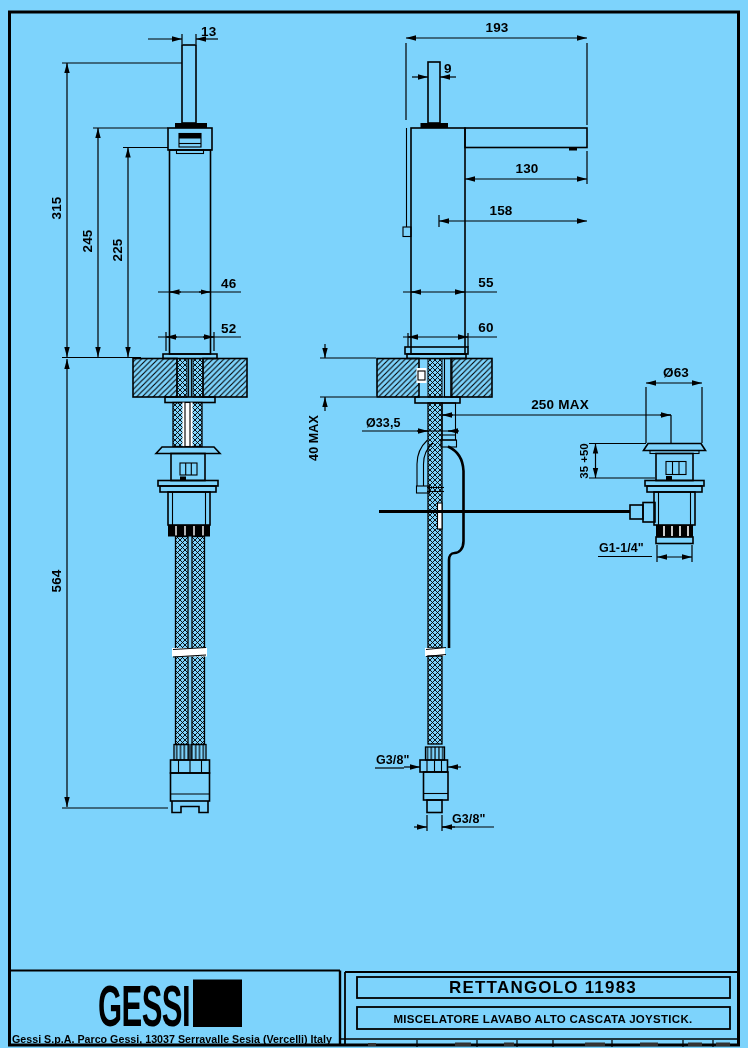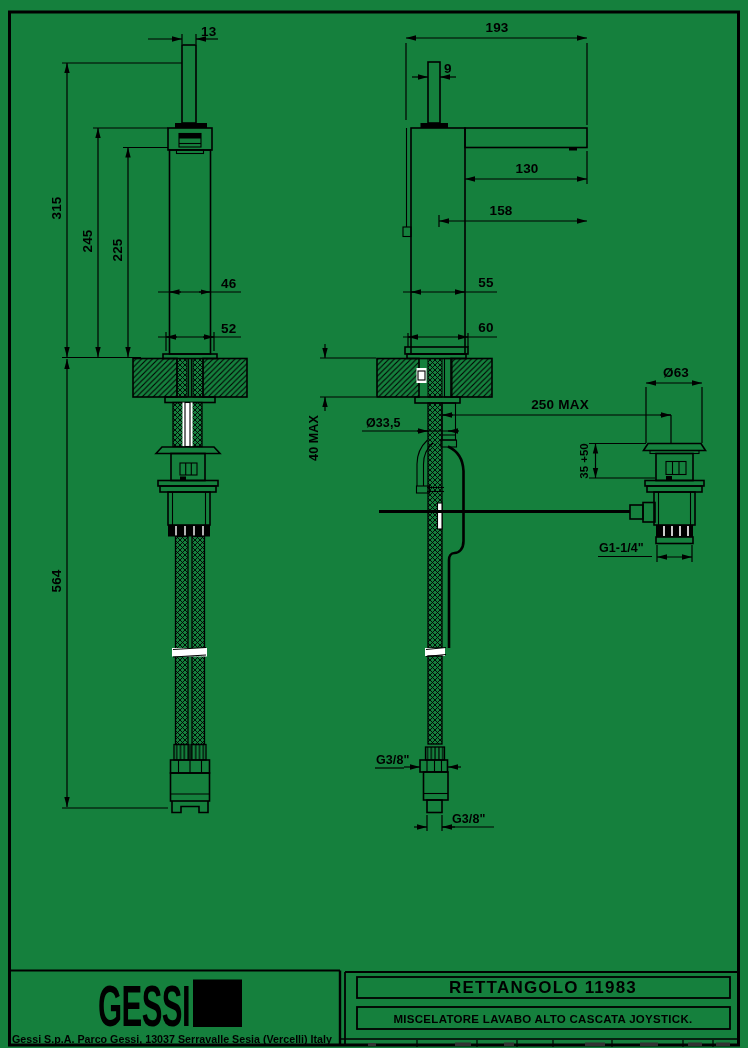--- a/index.html
+++ b/index.html
@@ -1,16 +1,16 @@
 <!DOCTYPE html>
 <html><head>
 <meta charset="utf-8">
 <style>
   html,body{margin:0;padding:0;background:#fff;}
-  .page{width:748px;height:1048px;position:relative;background:#15803d;overflow:hidden;}
+  .page{width:748px;height:1048px;position:relative;background:#7dd3fc;overflow:hidden;}
   svg{display:block;}
   .ln{stroke:#000;fill:none;stroke-width:1.6;}
   .thin{stroke:#000;fill:none;stroke-width:1.1;}
   .dim{stroke:#000;fill:none;stroke-width:1.2;}
   .fill{fill:#000;stroke:none;}
   .wfill{fill:#fff;stroke:none;}
   text{fill:#000;font-family:"Liberation Sans",sans-serif;font-weight:bold;}
   .dt{font-size:13.5px;letter-spacing:0.2px;}
   .dts{font-size:12.5px;letter-spacing:0.1px;}
   .ttl{font-size:17px;letter-spacing:1.2px;}

